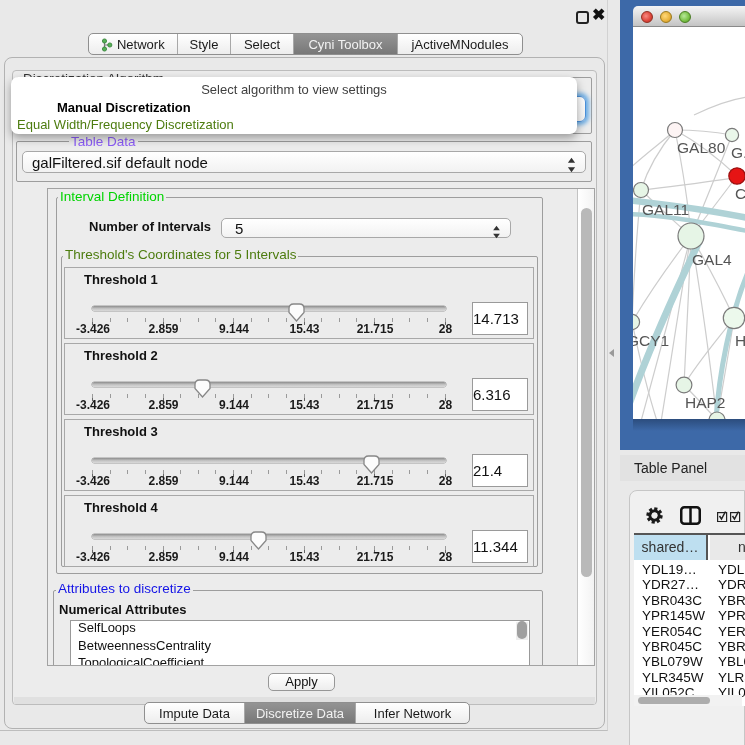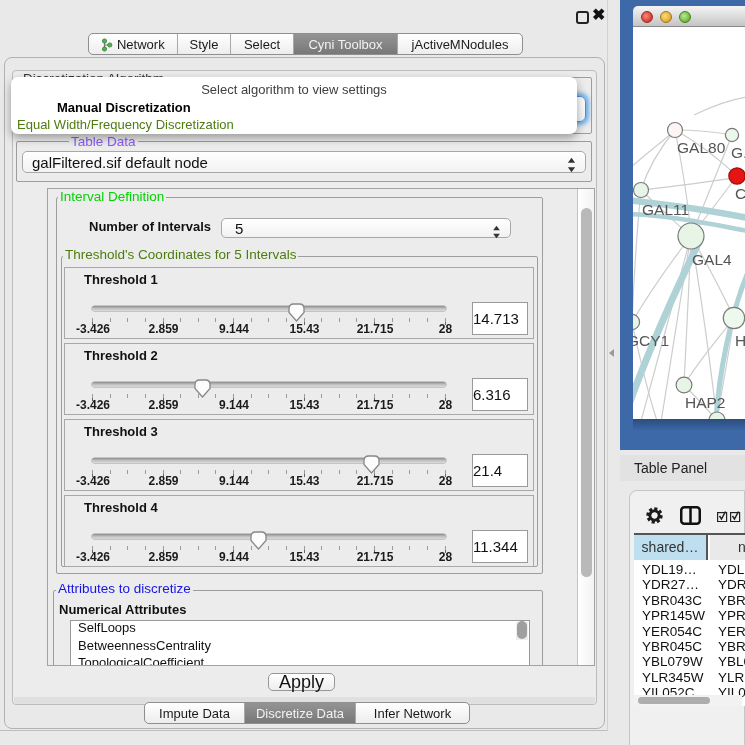--- a/index.html
+++ b/index.html
@@ -59,21 +59,21 @@
   
   #attrlist { position:absolute; left:22px; top:431px; width:460px; height:60px;
     background:#fff; border:1px solid #999; font-size:13px; color:#111; overflow:hidden; }
   #attrlist div { padding-left:7px; height:17.5px; line-height:17.5px; } #attrlist div:first-child { margin-top:-2px; }
   #listbar { position:absolute; right:1px; top:1px; width:12px; height:58px; background:#eee; }
   #listthumb { position:absolute; left:1px; top:1px; width:10px; height:58px;
     background:#9f9f9f; border-radius:5px; }
   
   #applybtn { left:268px; top:673px; width:67px; height:18px;
     background:linear-gradient(#ffffff,#ededed); border:1px solid #979797; border-radius:5px;
-    font-size:18px; text-align:center; line-height:16px; color:#111; }
+    font-size:13px; text-align:center; line-height:16px; color:#111; }
   
   #popup { left:11px; top:77px; width:566px; height:57px; background:#fff;
     border-radius:7px; box-shadow:0 4px 10px rgba(0,0,0,0.35); font-size:13px; }
   #popup .hint { position:absolute; left:0; width:100%; top:5px; text-align:center; color:#404040; }
   #popup .it1 { position:absolute; left:6px; top:23px; font-weight:bold; color:#000;padding-left:40px; }
   #popup .it2 { position:absolute; left:6px; top:40px; color:#4d7c0f; }
   
   #netframe { left:620px; top:0; width:125px; height:450px; background:#3d69a8; }
   #nettitle { left:633px; top:6px; width:112px; height:21px; border-radius:5px 0 0 0;
     background:linear-gradient(#f5f5f5,#c4c4c4); border-bottom:1px solid #8a8a8a; }

